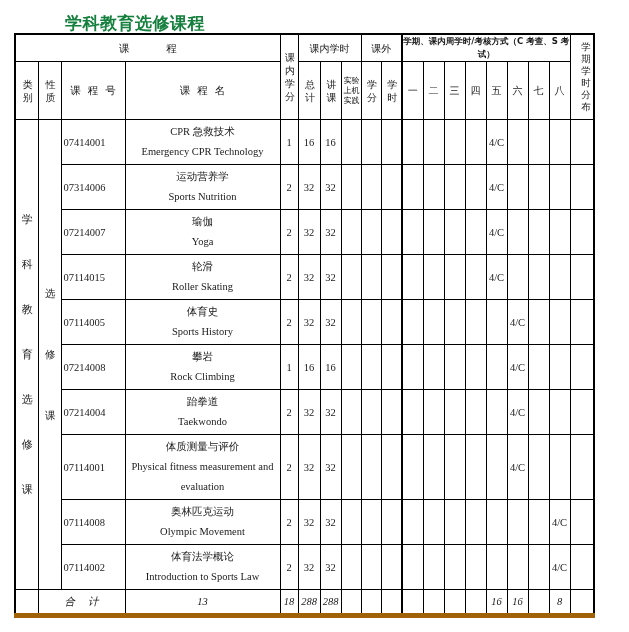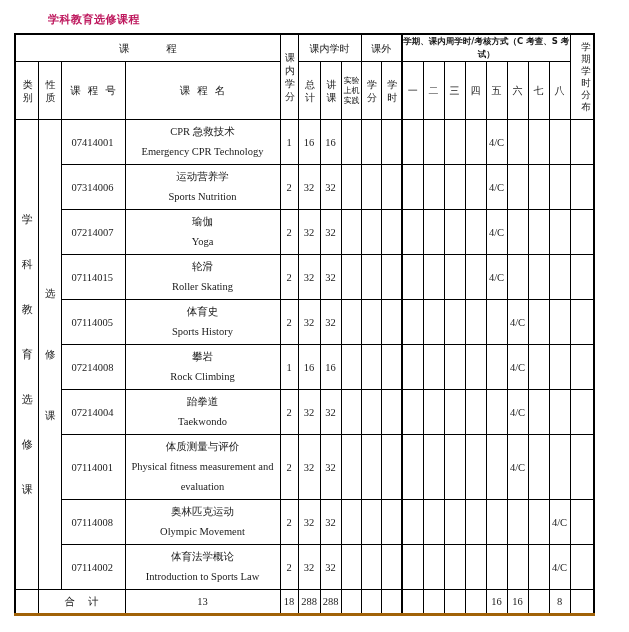--- a/index.html
+++ b/index.html
@@ -2,23 +2,23 @@
 <html><head>
 <meta charset="utf-8">
 <style>
   html,body{margin:0;padding:0;}
   body{
     width:629px;height:632px;position:relative;
     background:#ffffff;color:#1a1a1a;
     font-family:"Liberation Serif","DejaVu Serif",serif;
   }
   .doc-title{
-    position:absolute;left:48px;top:12px;
+    position:absolute;left:65px;top:12px;
     font-family:"DejaVu Sans","Liberation Sans",sans-serif;
-    font-weight:bold;font-size:11px;letter-spacing:0.5px;color:#be185d;
+    font-weight:bold;font-size:17px;letter-spacing:0.5px;color:#15803d;
   }
   table.course-table{
     position:absolute;left:14px;top:33px;width:579px;
     border-collapse:collapse;table-layout:fixed;
     border:2px solid #000;border-bottom:3px solid #000;
   }
   td{
     border:1px solid #000;
     font-size:10.5px;line-height:13px;
     text-align:center;vertical-align:middle;
@@ -33,25 +33,25 @@
   td.semhead{
     font-family:"DejaVu Sans","Liberation Sans",sans-serif;
     font-weight:bold;font-size:8.5px;letter-spacing:0;
     border-left:2px solid #000;
   }
   td.distcol{font-size:9.5px;line-height:12px;}
   td.course-group{letter-spacing:3.5em;text-indent:3.5em;font-size:10.5px;}
   td.spread{letter-spacing:7px;text-indent:7px;font-size:10.5px;}
   td.cat-cell .stk{line-height:45px;font-size:11px;}
   td.nat-cell .stk{line-height:61px;font-size:10.5px;}
-  td.no-cell{text-align:left;padding-left:10px;font-family:Liberation Serif, serif;}
+  td.no-cell{text-align:left;padding-left:2px;font-family:Liberation Serif, serif;}
   td.name-cell{text-align:center;padding:2px 3px;vertical-align:middle;}
   .name-zh,.name-en{line-height:20px;}
   td.semL{border-left:2px solid #000;}
-  tr.total-row td{border-bottom:3px solid #a16207;height:23px;}
+  tr.total-row td{border-bottom:5px solid #a16207;height:23px;font-style:italic;}
   td.total-label{letter-spacing:13px;text-indent:13px;}
 </style>
 </head>
 <body>
 
 <div class="doc-title">学科教育选修课程</div>
 
 <table class="course-table">
   <colgroup>
     <col style="width:23px">

